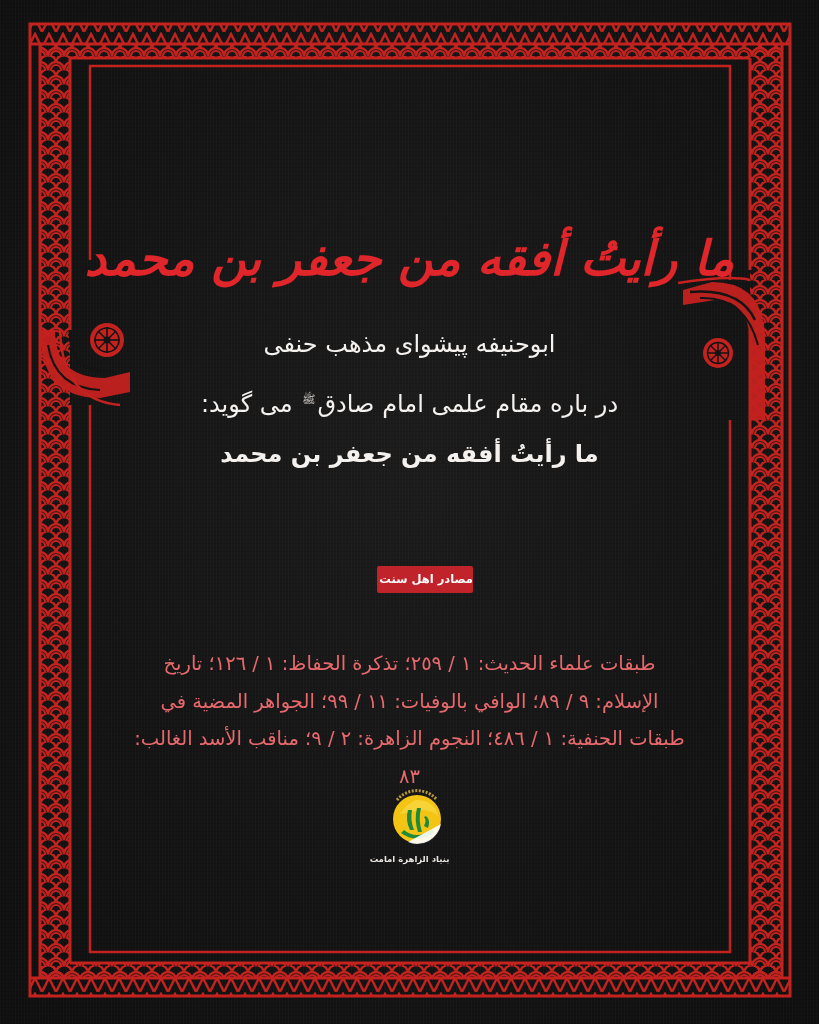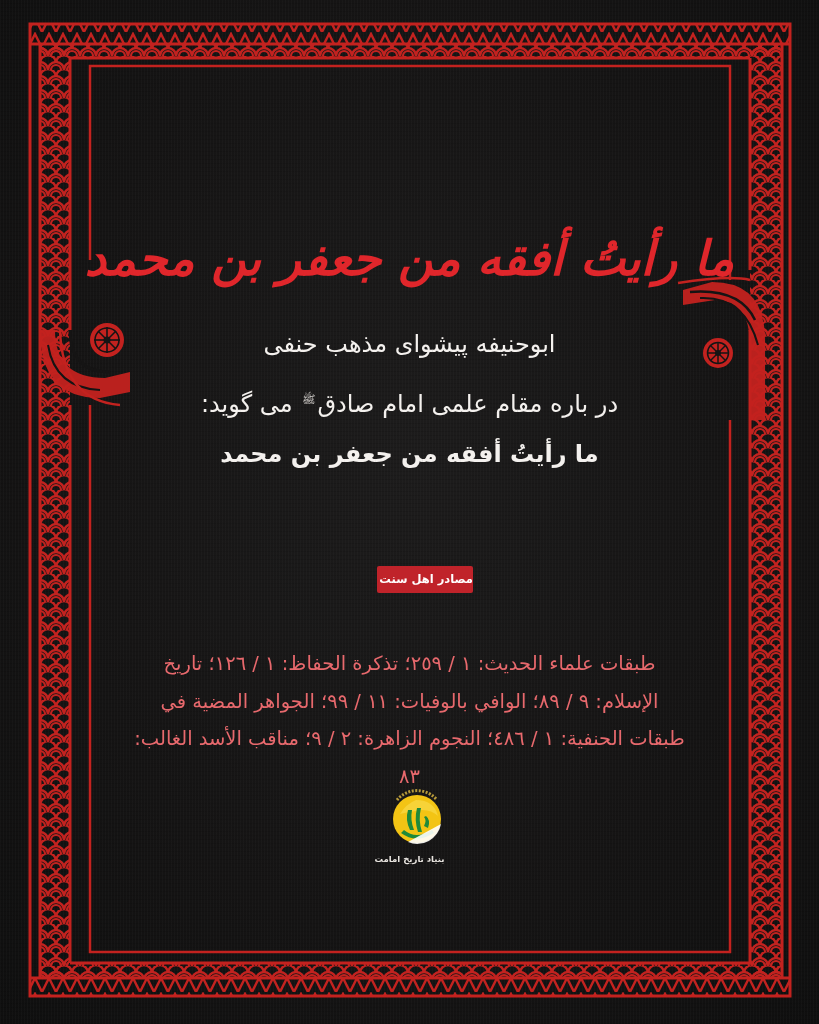--- a/index.html
+++ b/index.html
@@ -154,15 +154,15 @@
       <path d="M14 28 Q20 18 30 14 Q48 14 52 30 Q46 24 36 24 Q22 26 14 28 Z" fill="#f7d338"></path>
       <path d="M11 14 A26 26 0 0 1 51 14" fill="none" stroke="#b79a3a" stroke-width="3" stroke-dasharray="2 1.5"></path>
       <g fill="#1f8a3a">
         <path d="M22 24 Q19 34 24 44 L28 44 Q24 34 26 24 Z"></path>
         <path d="M31 22 Q28 34 32 46 L36 46 Q32 34 35 22 Z"></path>
         <path d="M18 44 Q30 54 46 44 L48 47 Q30 58 15 47 Z"></path>
         <path d="M40 30 Q45 34 42 42 L38 40 Q41 34 38 31 Z"></path>
       </g>
       <path d="M22 56 A24 24 0 0 0 55 38" fill="#ffffff" opacity="0.9"></path>
     </svg>
-    <div class="logo-caption">بنیاد تاریخ امامت</div>
+    <div class="logo-caption">بنیاد الزاهرة امامت</div>
   </div>
 </div>
 
 </body></html>

